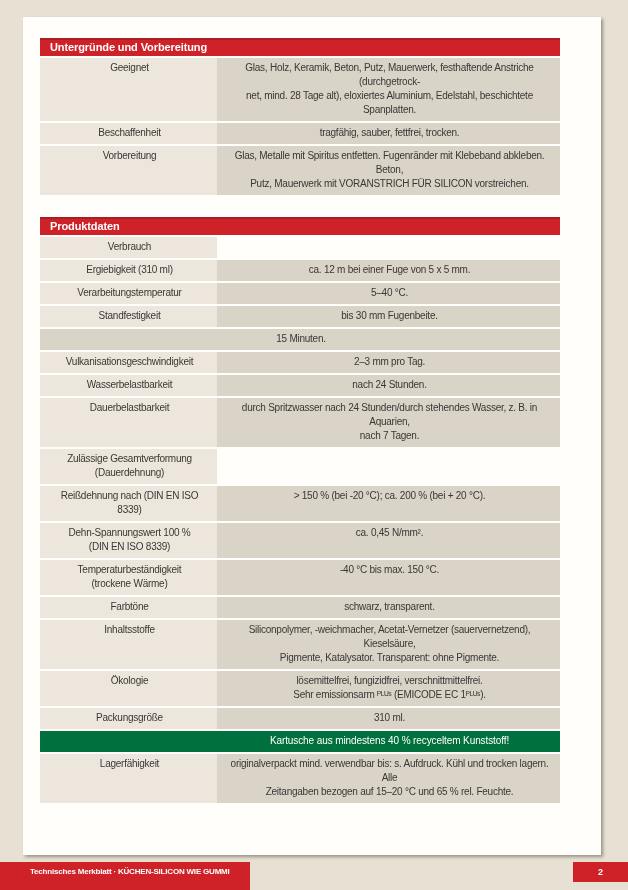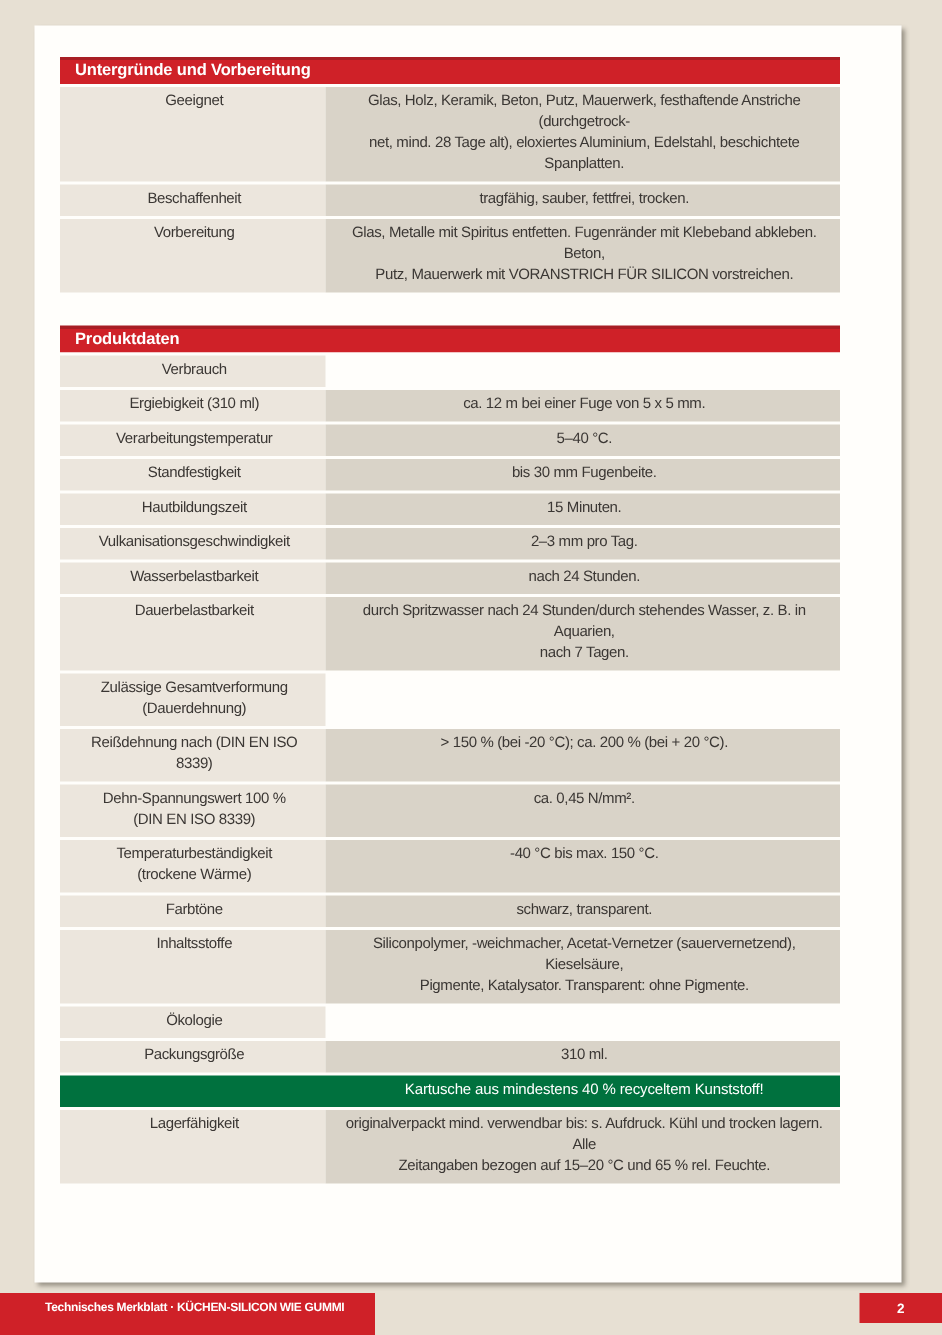--- a/index.html
+++ b/index.html
@@ -134,21 +134,20 @@
         </div>
         <div class="row">
           <div class="cell label">Verarbeitungstemperatur</div>
           <div class="cell value">5–40 °C.</div>
         </div>
         <div class="row">
           <div class="cell label">Standfestigkeit</div>
           <div class="cell value">bis 30 mm Fugenbeite.</div>
         </div>
         <div class="row">
-          <div class="cell label">Hautbildungszeit</div>
           <div class="cell value">15 Minuten.</div>
         </div>
         <div class="row">
           <div class="cell label">Vulkanisationsgeschwindigkeit</div>
           <div class="cell value">2–3 mm pro Tag.</div>
         </div>
         <div class="row">
           <div class="cell label">Wasserbelastbarkeit</div>
           <div class="cell value">nach 24 Stunden.</div>
         </div>
@@ -179,20 +178,22 @@
           <div class="cell label">Farbtöne</div>
           <div class="cell value">schwarz, transparent.</div>
         </div>
         <div class="row">
           <div class="cell label">Inhaltsstoffe</div>
           <div class="cell value">Siliconpolymer, -weichmacher, Acetat-Vernetzer (sauervernetzend), Kieselsäure,
 Pigmente, Katalysator. Transparent: ohne Pigmente.</div>
         </div>
         <div class="row">
           <div class="cell label">Ökologie</div>
+          <div class="cell value">lösemittelfrei, fungizidfrei, verschnittmittelfrei.
+Sehr emissionsarm ᴾᴸᵁˢ (EMICODE EC 1ᴾᴸᵁˢ).</div>
         </div>
         <div class="row">
           <div class="cell label">Packungsgröße</div>
           <div class="cell value">310 ml.</div>
         </div>
         <div class="row highlight">
           <div class="cell label"></div>
           <div class="cell value">Kartusche aus mindestens 40 % recyceltem Kunststoff!</div>
         </div>
         <div class="row">

